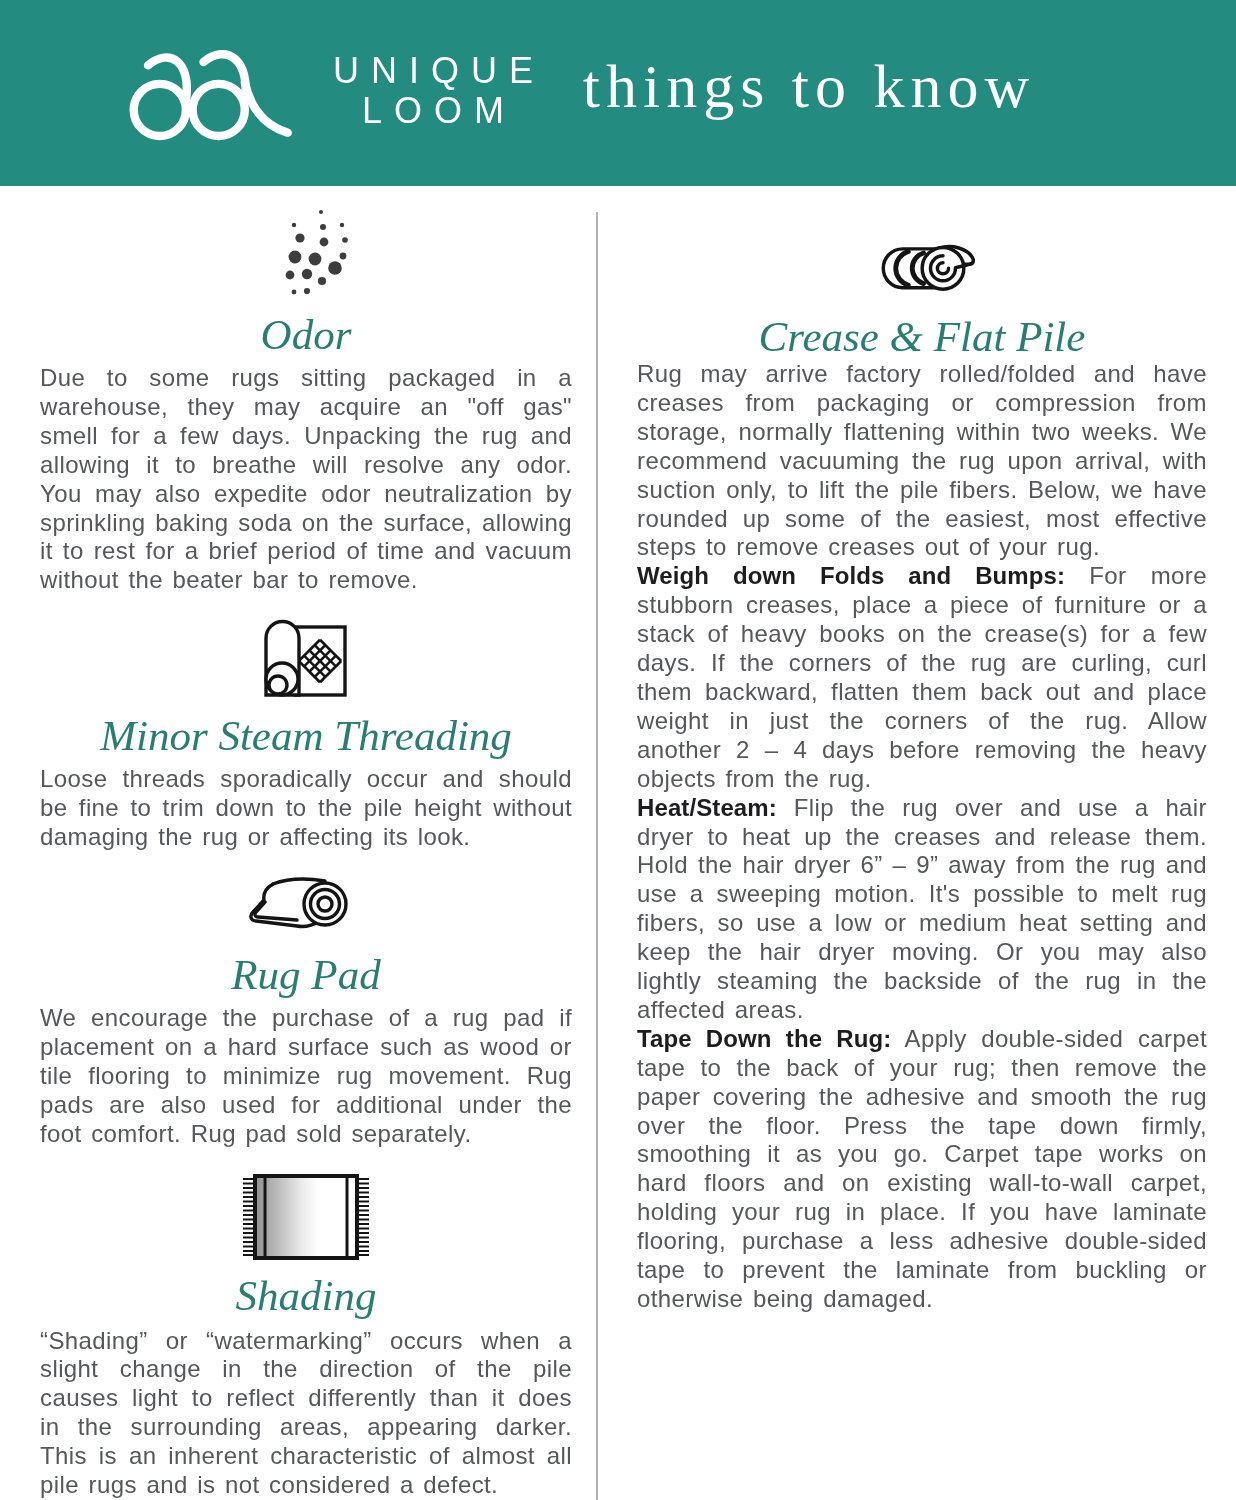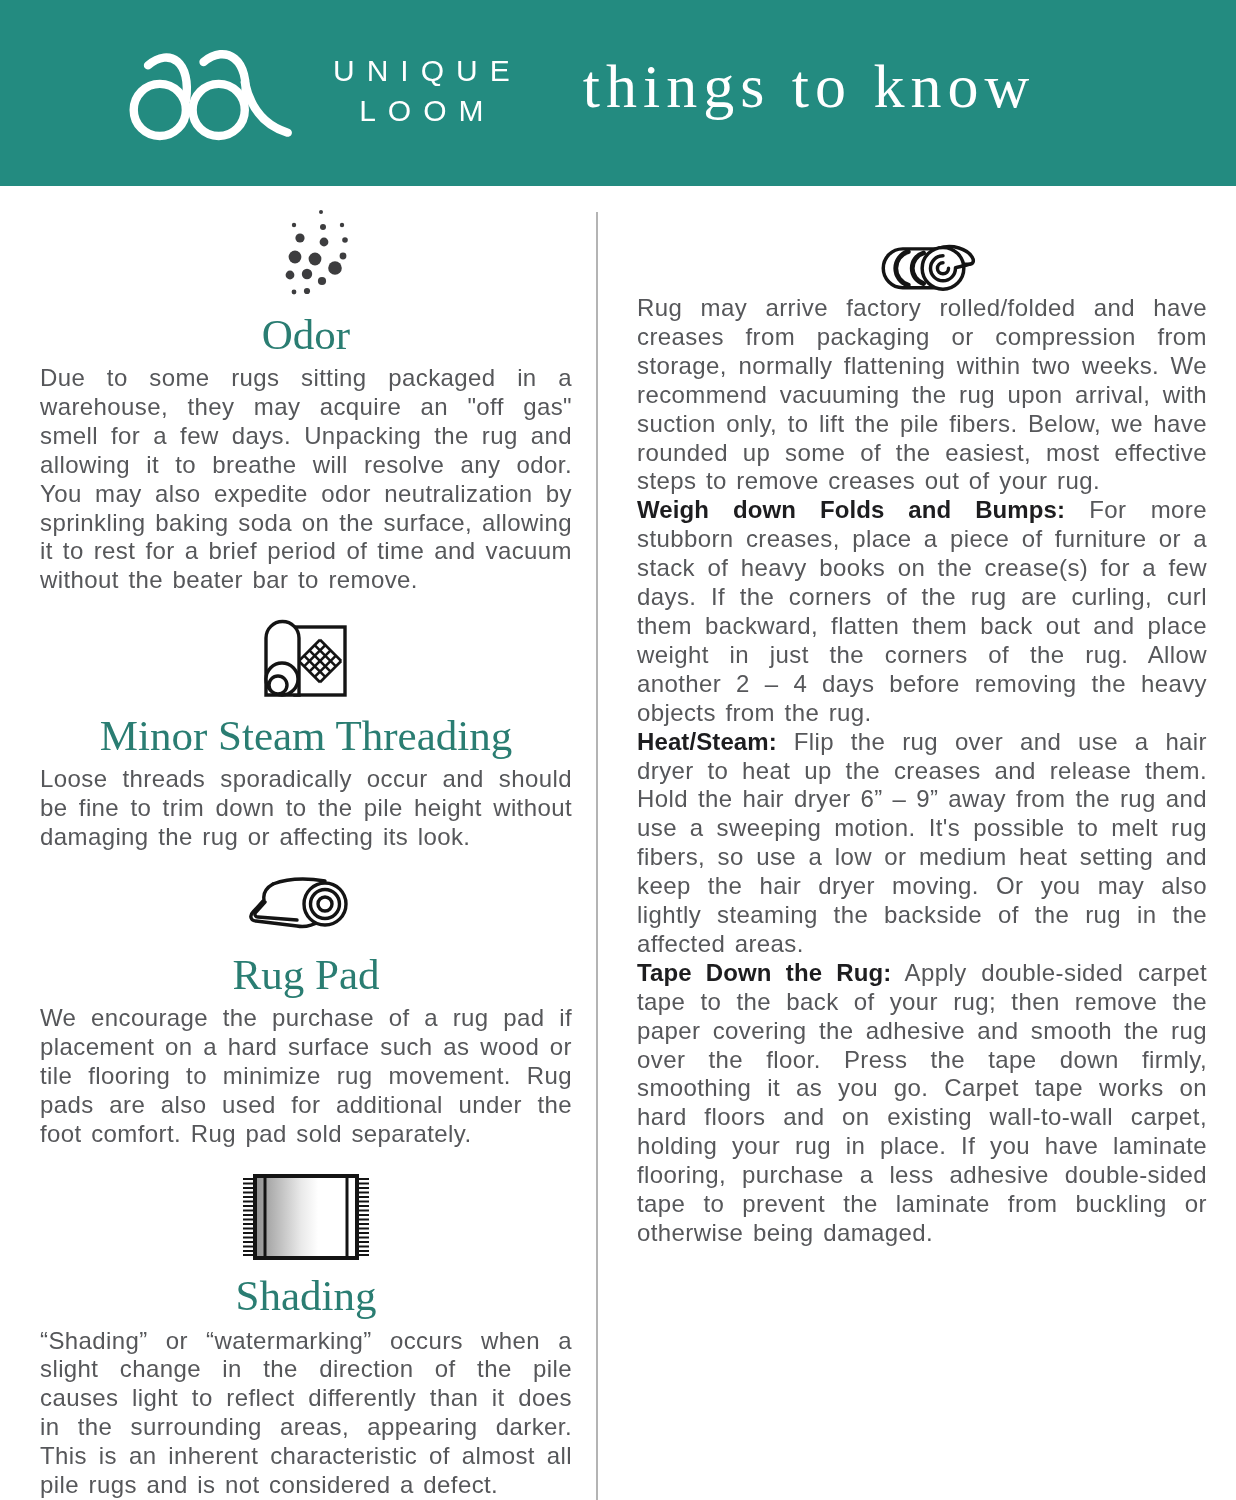--- a/index.html
+++ b/index.html
@@ -11,35 +11,35 @@
     --icon-ink:#141414;
   }
   *{margin:0;padding:0;box-sizing:border-box;}
   body{background:#e8e8e8;font-family:"Liberation Sans",sans-serif;}
   .page{position:relative;width:1236px;height:1500px;background:#ffffff;overflow:hidden;margin:0 auto;}
 
   
   .header{position:relative;height:186px;background:var(--header-bg);}
   .brand{position:absolute;left:104px;top:30px;display:flex;align-items:center;gap:24px;}
   .brand svg{width:205px;height:122px;display:block;}
-  .brand-text{color:#fff;font-size:30px;letter-spacing:12px;line-height:40px;text-align:center;font-weight:400;white-space:nowrap;}
+  .brand-text{color:#fff;font-size:36px;letter-spacing:12px;line-height:40px;text-align:center;font-weight:400;white-space:nowrap;}
   .title{position:absolute;left:437px;right:55px;top:46%;transform:translateY(-50%);
          text-align:center;font-family:Liberation Serif, serif;
          font-size:62px;color:#ffffff;letter-spacing:6px;font-weight:400;white-space:nowrap;}
 
   
   .divider{position:absolute;left:596px;top:212px;bottom:0;width:2px;background:var(--divider);}
   .col{position:absolute;top:186px;}
   .col-left{left:40px;width:532px;}
   .col-right{left:637px;width:570px;}
 
   .sec{text-align:center;}
   .icon-row{display:flex;justify-content:center;}
   h2{font-family:"Liberation Serif","DejaVu Serif",serif;color:var(--heading-teal);
-     font-weight:400;font-size:43px;line-height:46px;margin:0;}
+     font-weight:400;font-size:43px;line-height:46px;margin:0;font-style:italic;}
   p.body{text-align:justify;font-size:24px;line-height:28.9px;color:var(--body-text);
          letter-spacing:0.4px;word-spacing:2.5px;margin:0;}
   p.body strong{color:var(--label-ink);font-weight:700;letter-spacing:0.1px;}
 
   
   .sec-odor .icon-row{margin-top:18px;}
   .sec-odor h2{margin-top:12px;}
   .sec-odor p.body{margin-top:6px;}
   .sec-threading .icon-row{margin-top:16px;}
   .sec-threading h2{margin-top:10px;}
@@ -179,20 +179,21 @@
           <rect x="26" y="7" width="106" height="56" rx="28"></rect>
           <path d="M 62,11 A 25,25 0 0 0 62,59" stroke-width="7"></path>
           <path d="M 84,13 A 23,23 0 0 0 84,57" stroke-width="7"></path>
           <path d="M 106,6 C 126,0 147,7 154,19 C 157,24 156,28 151,29 L 136,29 A 31,31 0 0 0 106,6 Z" fill="#ffffff"></path>
           <circle cx="112" cy="35" r="30" fill="#ffffff"></circle>
           <path d="M 151,29 C 143,31 136,33 130,34"></path>
           <path d="M 130,35 A 18,18 0 1 1 112,17"></path>
           <path d="M 120,35 A 8,8 0 1 1 112,27"></path>
         </svg>
       </div>
+      <h2>Crease &amp; Flat Pile</h2>
       <p class="body intro">Rug may arrive factory rolled/folded and have creases from packaging or compression from storage, normally flattening within two weeks. We recommend vacuuming the rug upon arrival, with suction only, to lift the pile fibers. Below, we have rounded up some of the easiest, most effective steps to remove creases out of your rug.</p>
 
 
       <p class="body step"><strong>Weigh down Folds and Bumps:</strong><span> For more stubborn creases, place a piece of furniture or a stack of heavy books on the crease(s) for a few days. If the corners of the rug are curling, curl them backward, flatten them back out and place weight in just the corners of the rug. Allow another 2 – 4 days before removing the heavy objects from the rug.</span></p>
 
       <p class="body step"><strong>Heat/Steam:</strong><span> Flip the rug over and use a hair dryer to heat up the creases and release them. Hold the hair dryer 6” – 9” away from the rug and use a sweeping motion. It's possible to melt rug fibers, so use a low or medium heat setting and keep the hair dryer moving. Or you may also lightly steaming the backside of the rug in the affected areas.</span></p>
 
       <p class="body step"><strong>Tape Down the Rug:</strong><span> Apply double-sided carpet tape to the back of your rug; then remove the paper covering the adhesive and smooth the rug over the floor. Press the tape down firmly, smoothing it as you go. Carpet tape works on hard floors and on existing wall-to-wall carpet, holding your rug in place. If you have laminate flooring, purchase a less adhesive double-sided tape to prevent the laminate from buckling or otherwise being damaged.</span></p>
     </div>
   </div>

